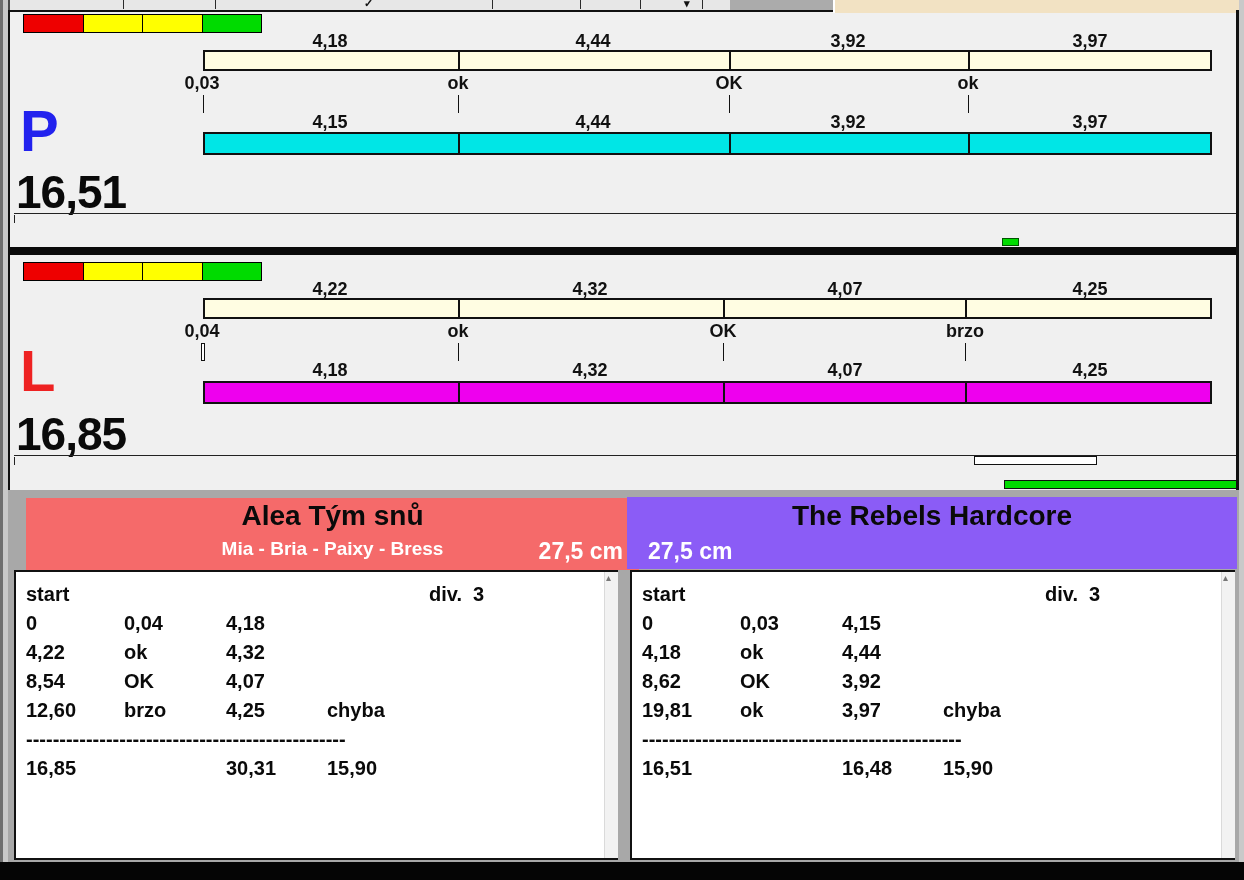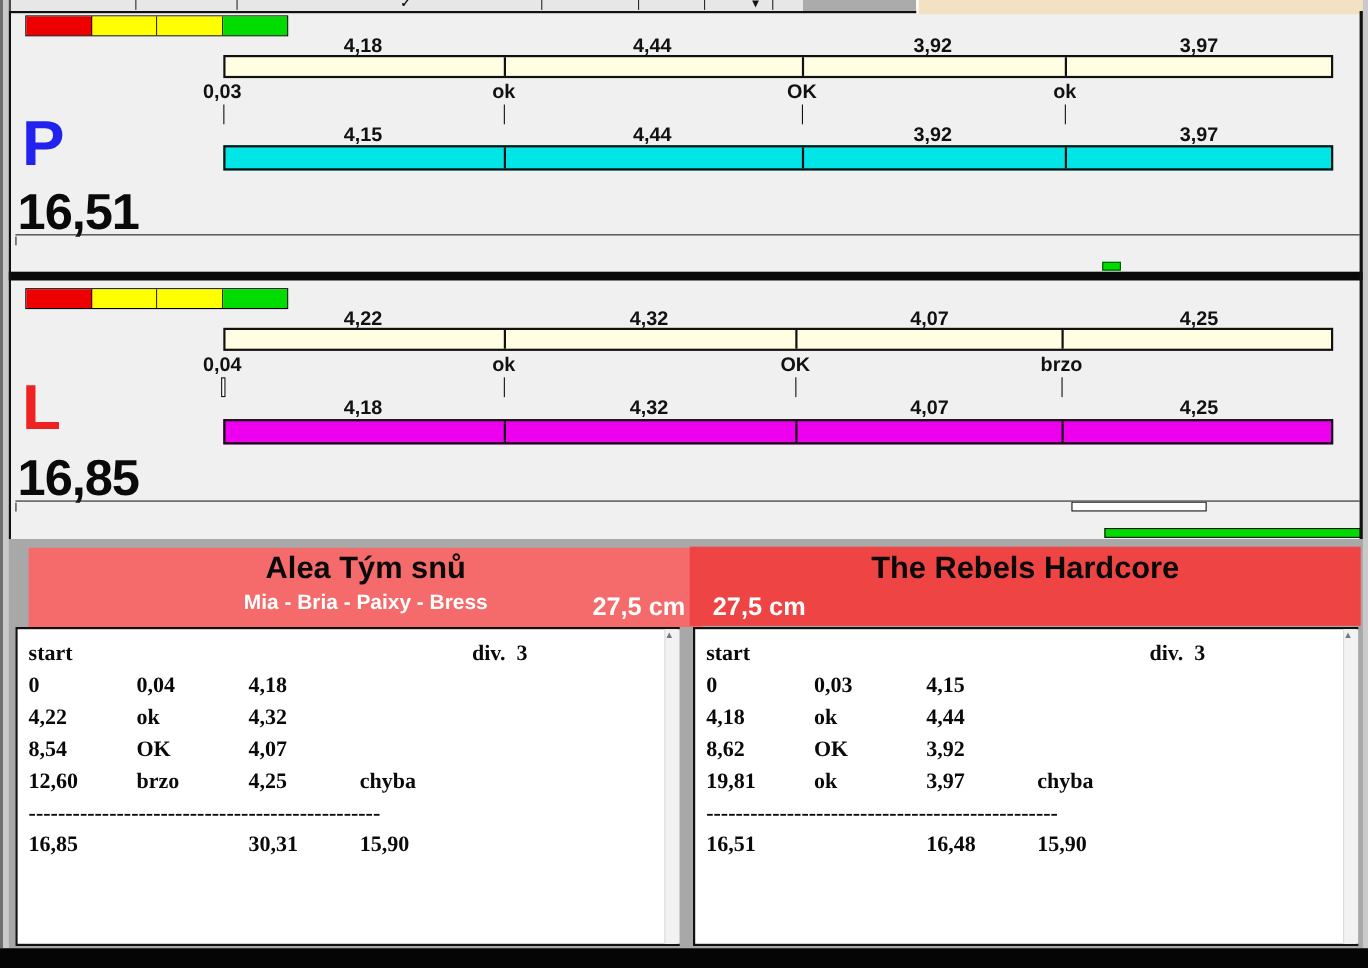--- a/index.html
+++ b/index.html
@@ -43,21 +43,21 @@
   .mini-white{position:absolute;background:#fff;border:1px solid #111;box-sizing:border-box;}
 
   
   .bottom-bg{position:absolute;left:0;top:490px;width:1244px;height:372px;background:#A8A8A8;}
   .team-header{position:absolute;height:72px;}
   .team-title{position:absolute;width:100%;text-align:center;font-size:28px;font-weight:bold;color:#0a0a0a;white-space:nowrap;}
   .team-members{position:absolute;width:100%;text-align:center;font-size:19px;font-weight:bold;color:#fff;white-space:nowrap;}
   .team-height{position:absolute;font-size:23px;font-weight:bold;color:#fff;white-space:nowrap;}
   .datebox{position:absolute;left:498px;top:494px;width:260px;height:40px;background:#fff;
            color:#111;font-size:29px;text-align:center;line-height:40px;white-space:nowrap;z-index:5;}
-  .tablebox{position:absolute;top:570px;height:290px;background:#fff;border:2px solid #111;box-sizing:border-box;font-family:Liberation Serif, serif;}
+  .tablebox{position:absolute;top:570px;height:290px;background:#fff;border:2px solid #111;box-sizing:border-box;}
   .trow{position:absolute;font-size:20px;font-weight:bold;color:#0a0a0a;line-height:29px;white-space:pre;}
   .scrollbar{position:absolute;top:572px;width:13px;height:286px;background:#F2F2F2;border-left:1px solid #DADADA;}
   .scroll-up{position:absolute;top:1px;left:1px;font-size:10px;color:#777;line-height:10px;}
   .bottom-black{position:absolute;left:0;top:862px;width:1244px;height:18px;background:#050505;}
 </style>
 </head>
 <body>
 
 <div class="screen">
 
@@ -180,21 +180,21 @@
 
   
   <div class="bottom-bg"></div>
 
   <div class="team-header" style="left:26px;top:498px;width:613px;background:#F56A6A">
     <span class="team-title" style="top:2px">Alea Tým snů</span>
     <span class="team-members" style="top:40px">Mia - Bria - Paixy - Bress</span>
     <span class="team-height" style="right:16px;top:40px">27,5 cm</span>
   </div>
 
-  <div class="team-header" style="left:627px;top:497px;width:610px;background:#ef4444">
+  <div class="team-header" style="left:627px;top:497px;width:610px;background:#8b5cf6">
     <span class="team-title" style="top:3px">The Rebels Hardcore</span>
     <span class="team-height" style="left:21px;top:41px">27,5 cm</span>
   </div>
 
 
   
   <div class="tablebox" style="left:14px;width:604px">
     <span class="trow" style="left:10px;top:8px">start</span>
     <span class="trow" style="left:413px;top:8px">div.  3</span>
 

